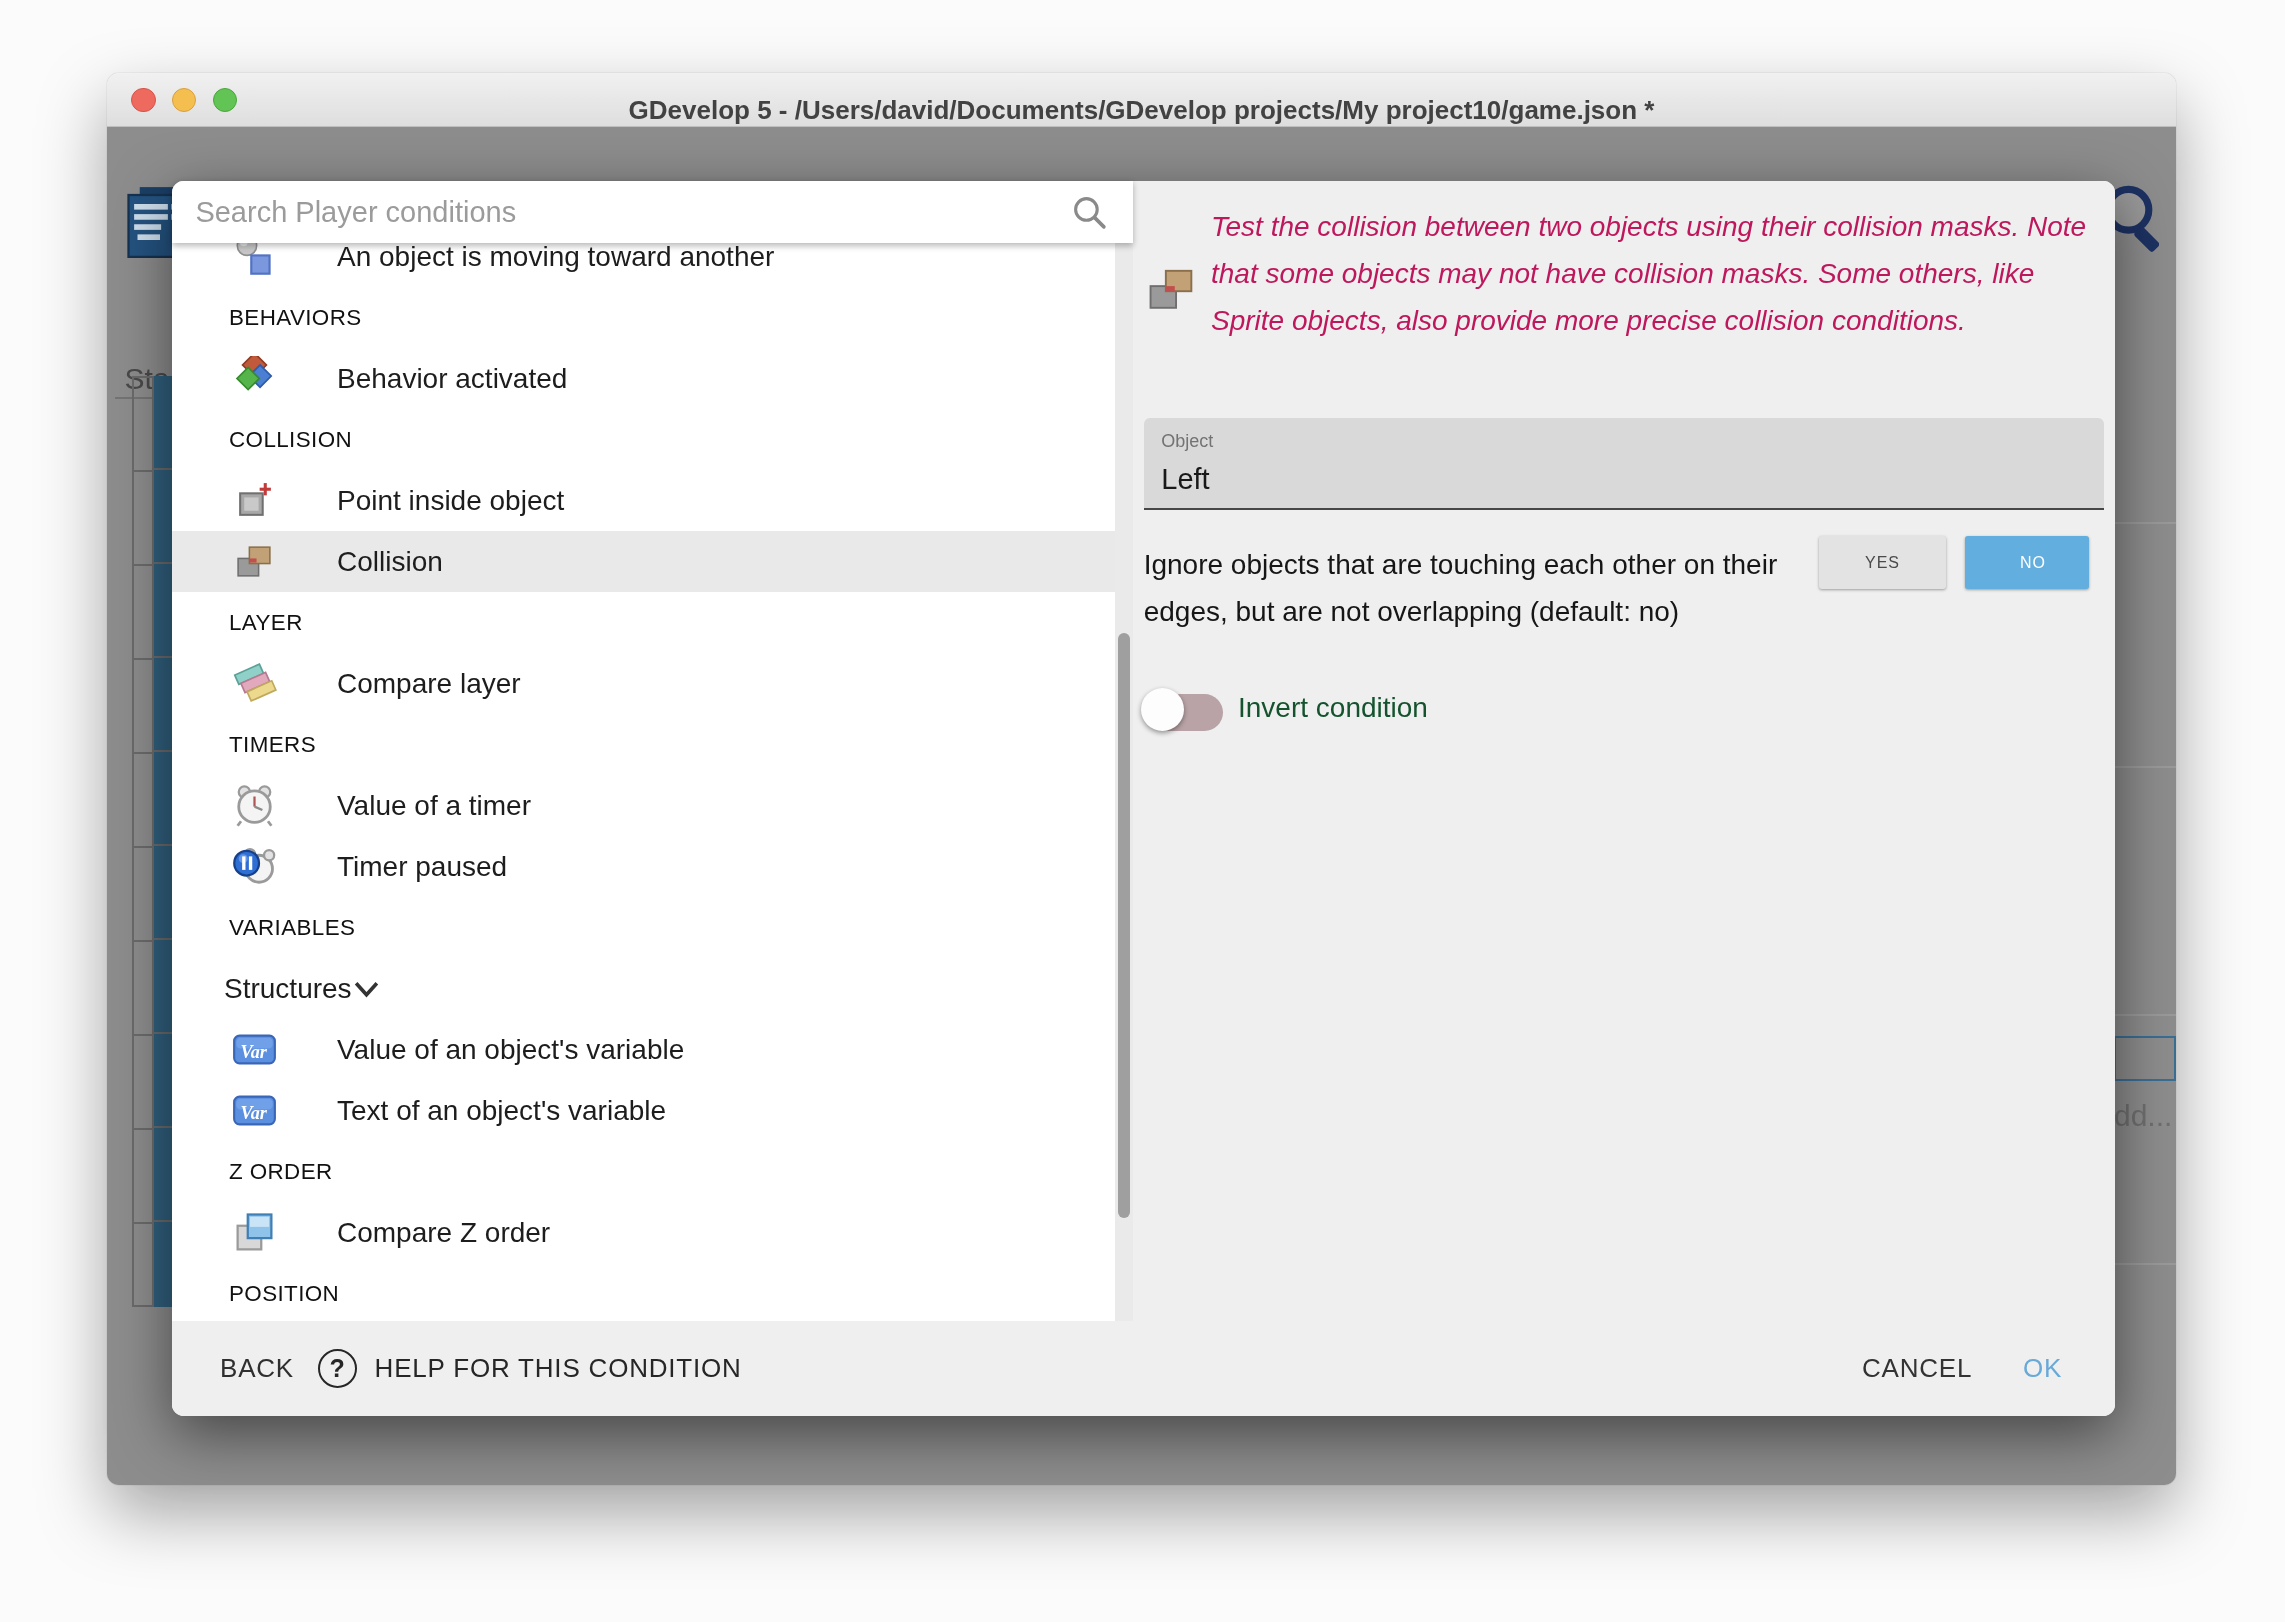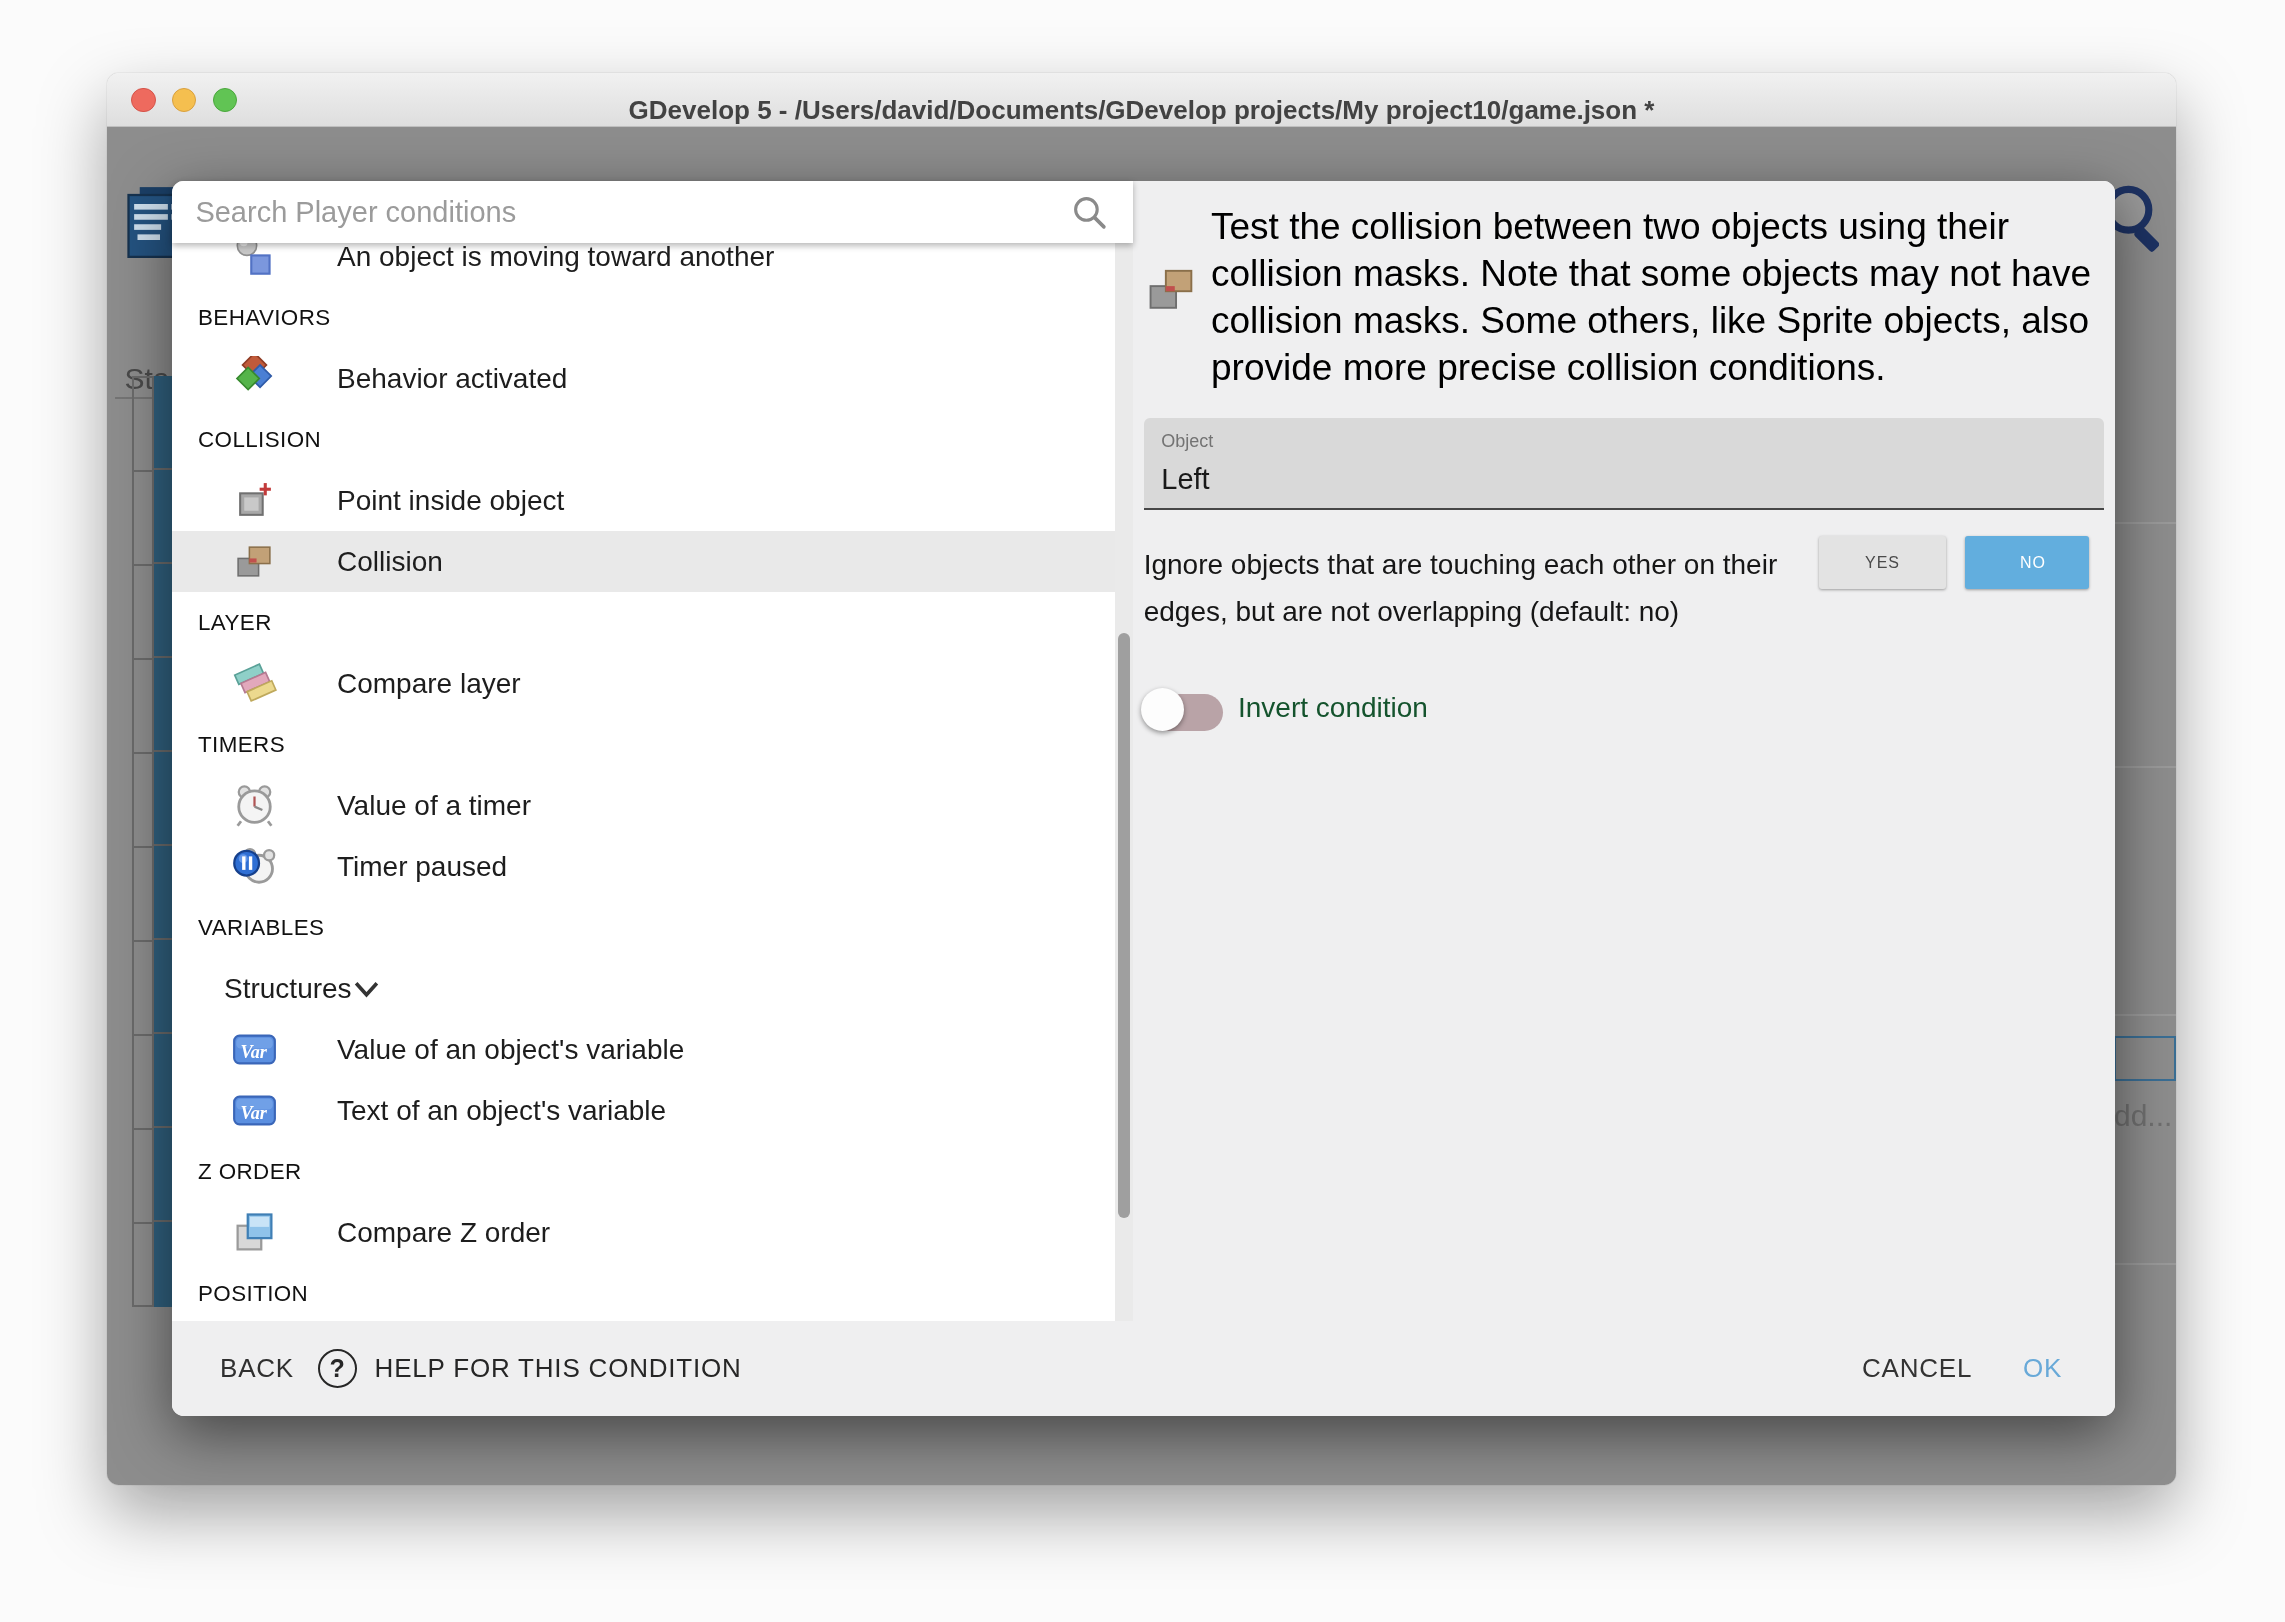--- a/index.html
+++ b/index.html
@@ -47,30 +47,30 @@
   #search-input::placeholder { color:#9b9b9b; opacity:1; }
   #search-mag { left:899px; top:12.7px; }
 
   #list { left:0; top:62px; width:961px; height:1078px; overflow:hidden; background:#fff; }
   #list-inner { margin-top:-16.6px; }
   .row { height:61px; display:flex; align-items:center; width:943px;padding-left:24px; }
   .row.item { cursor:pointer; }
   .row.selected { background:#e9e9e9; }
   .row-icon { width:59px; margin-left:29px; display:flex; justify-content:center; align-items:center; flex:0 0 auto; }
   .row-label { margin-left:53px; font-size:28px; color:#1d1d1d; white-space:nowrap; }
-  .row.header .row-label { margin-left:2px; font-size:22.4px; color:#111; letter-spacing:0.4px; }
+  .row.header .row-label { margin-left:33px; font-size:22.4px; color:#111; letter-spacing:0.4px; }
   .row.group { justify-content:flex-start; }
   .row.group .row-label { margin-left:28px; }
   .row.group .chev { margin-right:35px; }
   #scroll-track { left:943px; top:0; width:17.6px; height:1078px; background:#eaeaea; }
   #scroll-thumb { left:946px; top:390px; width:11.7px; height:585px; background:#9f9f9f; border-radius:5.9px; }
 
   
   #desc-icon { left:14.6px; top:84px; }
-  #desc-text { left:78px; top:21.5px; width:886px; font-size:37px; line-height:47px; color:#000000; }
+  #desc-text { left:78px; top:21.5px; width:886px; font-size:28px; line-height:47px; color:#be185d;font-style:italic; }
   #object-field { left:10.7px; top:237px; width:960px; height:92px; background:#d9d9d9;
                   border-radius:5.9px 5.9px 0 0; border-bottom:2px solid #474747; cursor:text; }
   #object-label { left:17.6px; top:12.7px; font-size:18px; color:#737373; }
   #object-value { left:17.6px; top:45px; font-size:29px; color:#191919; }
   #ignore-label { left:10.7px; top:360px; width:683px; font-size:28px; line-height:47px; color:#161616; }
   .seg-btn { position:absolute; top:355px; height:53px; border:0; border-radius:2.9px; font-size:16px;
              letter-spacing:1px; font-family:inherit; box-shadow:0 1px 2.9px rgba(0,0,0,.35); cursor:pointer; }
   #btn-yes { left:686px; width:127px; background:#e3e3e3; color:#4a4a4a; }
   #btn-no  { left:832px; width:124px; background:#62aede; color:#fff;padding-left:12px; }
   #toggle-track { left:17.6px; top:513px; width:72px; height:37px; border-radius:18.5px; background:#b9a3a7; cursor:pointer; }

